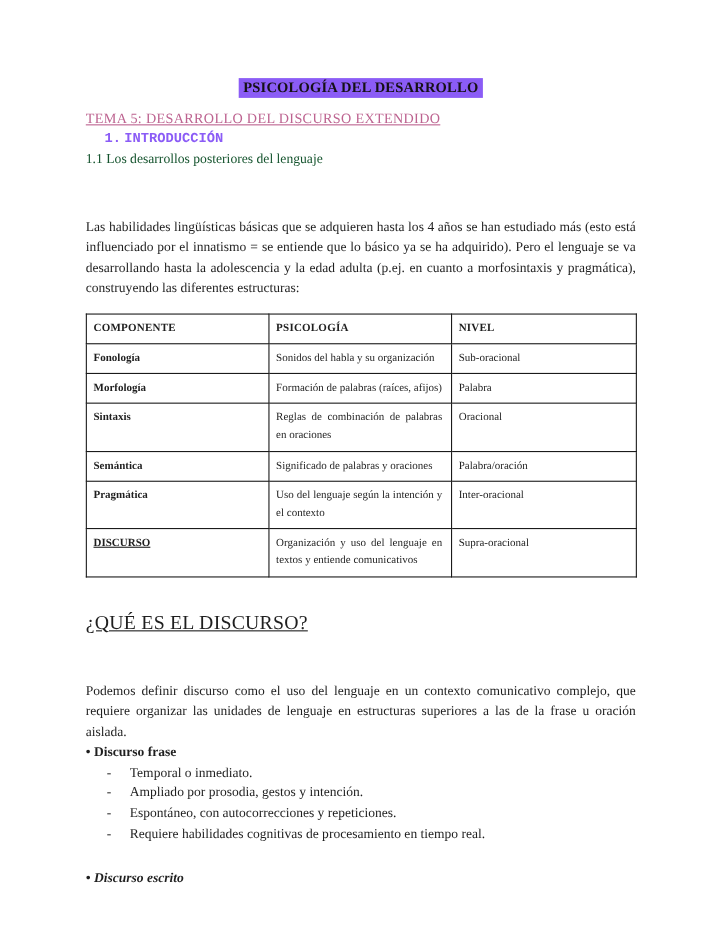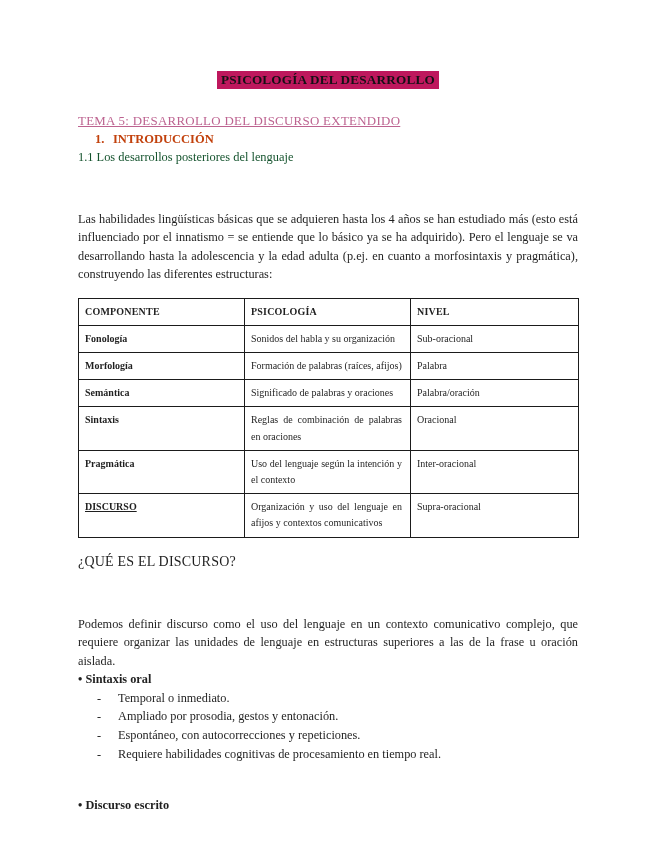--- a/index.html
+++ b/index.html
@@ -4,47 +4,47 @@
 <style>
   * { margin:0; padding:0; box-sizing:border-box; }
   html,body { background:#ffffff; }
   .page {
     width:655px; height:848px; background:#ffffff; color:#1f1f1f;
     font-family:"Liberation Serif","DejaVu Serif",serif;
     font-size:12.3px; padding:71px 77px 0 78px; overflow:hidden;
   }
   .title-row { text-align:center; line-height:17px; }
   .title-highlight {
-    background:#be185d; color:#151015; font-weight:bold; font-size:13.2px;
+    background:#8b5cf6; color:#151015; font-weight:bold; font-size:13.2px;
     padding:1px 4px 2px 4px; letter-spacing:0.2px;
   }
   .topic-heading {
-    color:#bd6390; text-decoration:underline; margin-top:23px;
+    color:#bd6390; text-decoration:underline; margin-top:10px;
     font-size:12.9px; line-height:18px; letter-spacing:0.3px; font-weight:normal;
   }
-  .section-line { color:#c2410c; font-weight:bold; padding-left:17px; line-height:18px; font-size:12.5px; }
+  .section-line { color:#8b5cf6; font-weight:bold; padding-left:17px; line-height:18px; font-size:12.5px;font-family:Liberation Mono, monospace; }
   .section-num { display:inline-block; min-width:18px; }
   .subsection { color:#14532d; line-height:18px; font-size:12.4px; font-weight:normal; }
   .para { text-align:justify; line-height:18.4px;margin-top:44px; }
   table.comp { border-collapse:collapse; margin-top:14px; width:500px; table-layout:fixed; }
   .comp col.w1 { width:166px; } .comp col.w2 { width:166px; } .comp col.w3 { width:168px; }
   .comp th, .comp td {
     border:1.5px solid #1b1b1b; vertical-align:top;
     padding:5px 8px 5px 6px; font-size:10px; line-height:16.2px; text-align:left;
   }
   .comp th { font-weight:bold; letter-spacing:0.2px; }
   .comp td.c1 { font-weight:bold; }
   .comp td.desc { text-align:justify;margin-top:10px; }
   tr.discurso td.c1 span { text-decoration:underline; }
-  .question-heading { margin-top:15px; line-height:18.4px; letter-spacing:0.2px; font-weight:normal; font-size:14px; }
+  .question-heading { margin-top:32px; line-height:18.4px; text-decoration:underline; letter-spacing:0.2px; font-weight:normal; font-size:18px; }
   .bullet-head { font-weight:bold; line-height:18.4px; }
   .dash-list { list-style:none; line-height:18.7px; }
   .dash-item { padding-left:40px; position:relative; }
   .dash-item .dash { position:absolute; left:19px; }
-  .written-head { margin-top:32px; }
+  .written-head { margin-top:21px;font-style:italic; }
 </style>
 </head>
 <body>
 
 <div class="page">
 
   <div class="title-row">
     <span class="title-highlight">PSICOLOGÍA DEL DESARROLLO</span>
   </div>
 
@@ -74,54 +74,54 @@
       <td class="c1">Fonología</td>
       <td class="desc">Sonidos del habla y su organización</td>
       <td>Sub-oracional</td>
     </tr>
     <tr>
       <td class="c1">Morfología</td>
       <td class="desc">Formación de palabras (raíces, afijos)</td>
       <td>Palabra</td>
     </tr>
     <tr>
+      <td class="c1">Sintaxis</td>
+      <td class="desc">Reglas de combinación de palabras en oraciones</td>
+      <td>Oracional</td>
+    </tr>
+    <tr>
       <td class="c1">Semántica</td>
       <td class="desc">Significado de palabras y oraciones</td>
       <td>Palabra/oración</td>
-    </tr>
-    <tr>
-      <td class="c1">Sintaxis</td>
-      <td class="desc">Reglas de combinación de palabras en oraciones</td>
-      <td>Oracional</td>
     </tr>
     <tr>
       <td class="c1">Pragmática</td>
       <td class="desc">Uso del lenguaje según la intención y el contexto</td>
       <td>Inter-oracional</td>
     </tr>
     <tr class="discurso">
       <td class="c1"><span>DISCURSO</span></td>
-      <td class="desc">Organización y uso del lenguaje en afijos y contextos comunicativos</td>
+      <td class="desc">Organización y uso del lenguaje en textos y entiende comunicativos</td>
       <td>Supra-oracional</td>
     </tr>
   </tbody>
     </table>
 
   <h3 class="question-heading">¿QUÉ ES EL DISCURSO?</h3>
 
   <p class="para">Podemos definir discurso como el uso del lenguaje en un contexto comunicativo complejo, que requiere organizar las unidades de lenguaje en estructuras superiores a las de la frase u oración aislada.</p>
 
   <div class="bullet-head">
     <span>•</span>
-    <span>Sintaxis oral</span>
+    <span>Discurso frase</span>
   </div>
 
   <ul class="dash-list">
     <li class="dash-item"><span class="dash">-</span><span>Temporal o inmediato.</span></li>
-    <li class="dash-item"><span class="dash">-</span><span>Ampliado por prosodia, gestos y entonación.</span></li>
+    <li class="dash-item"><span class="dash">-</span><span>Ampliado por prosodia, gestos y intención.</span></li>
     <li class="dash-item"><span class="dash">-</span><span>Espontáneo, con autocorrecciones y repeticiones.</span></li>
     <li class="dash-item"><span class="dash">-</span><span>Requiere habilidades cognitivas de procesamiento en tiempo real.</span></li>
   </ul>
 
   <div class="bullet-head written-head">
     <span>•</span>
     <span>Discurso escrito</span>
   </div>
 
 </div>

